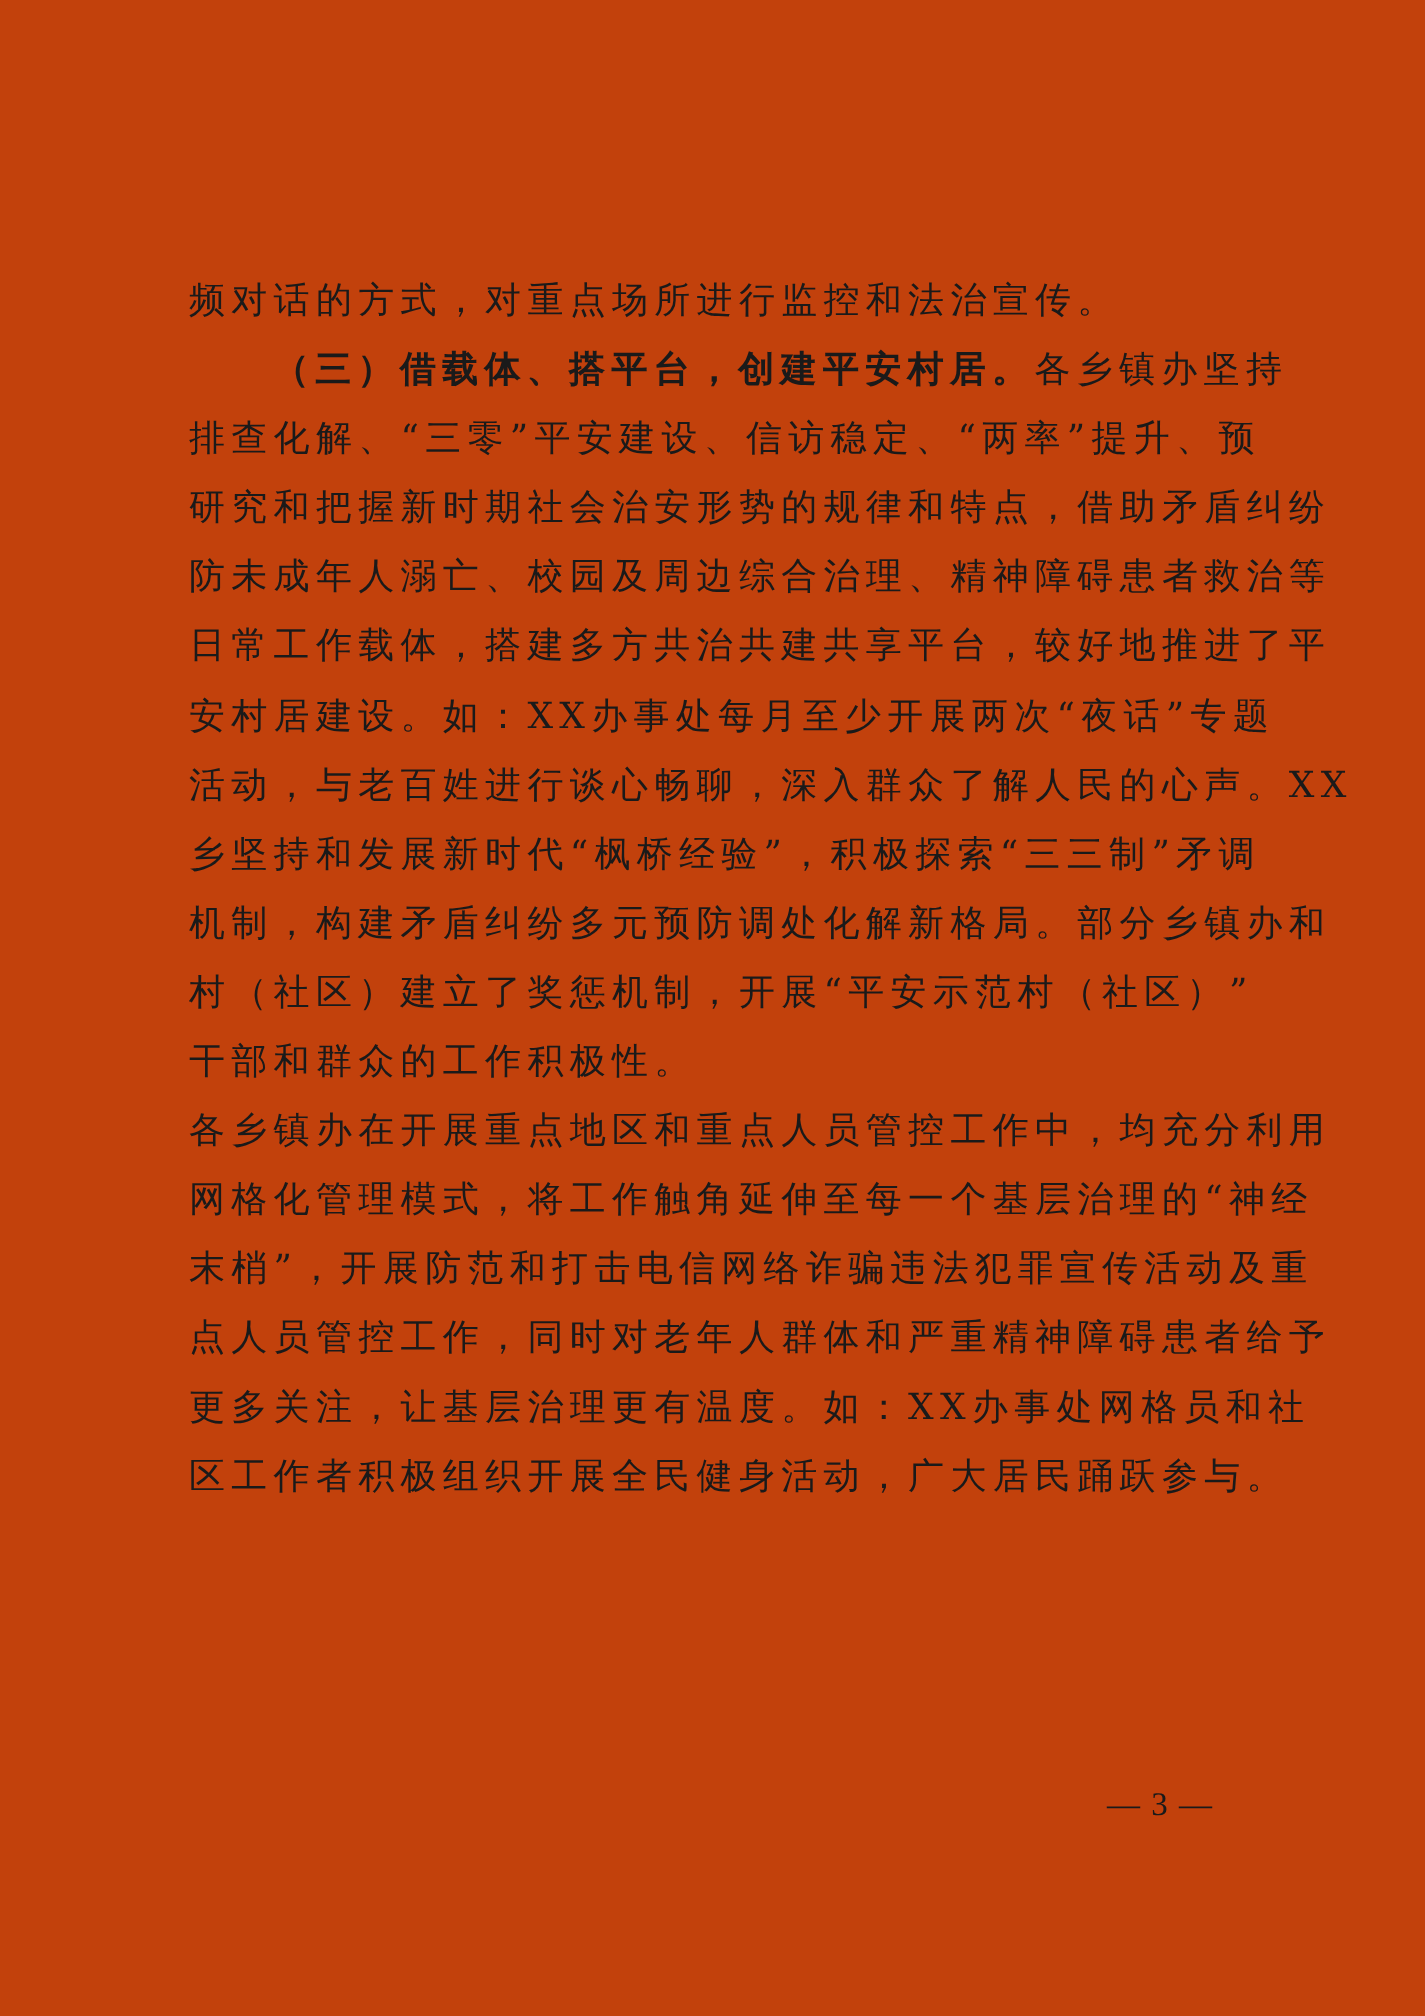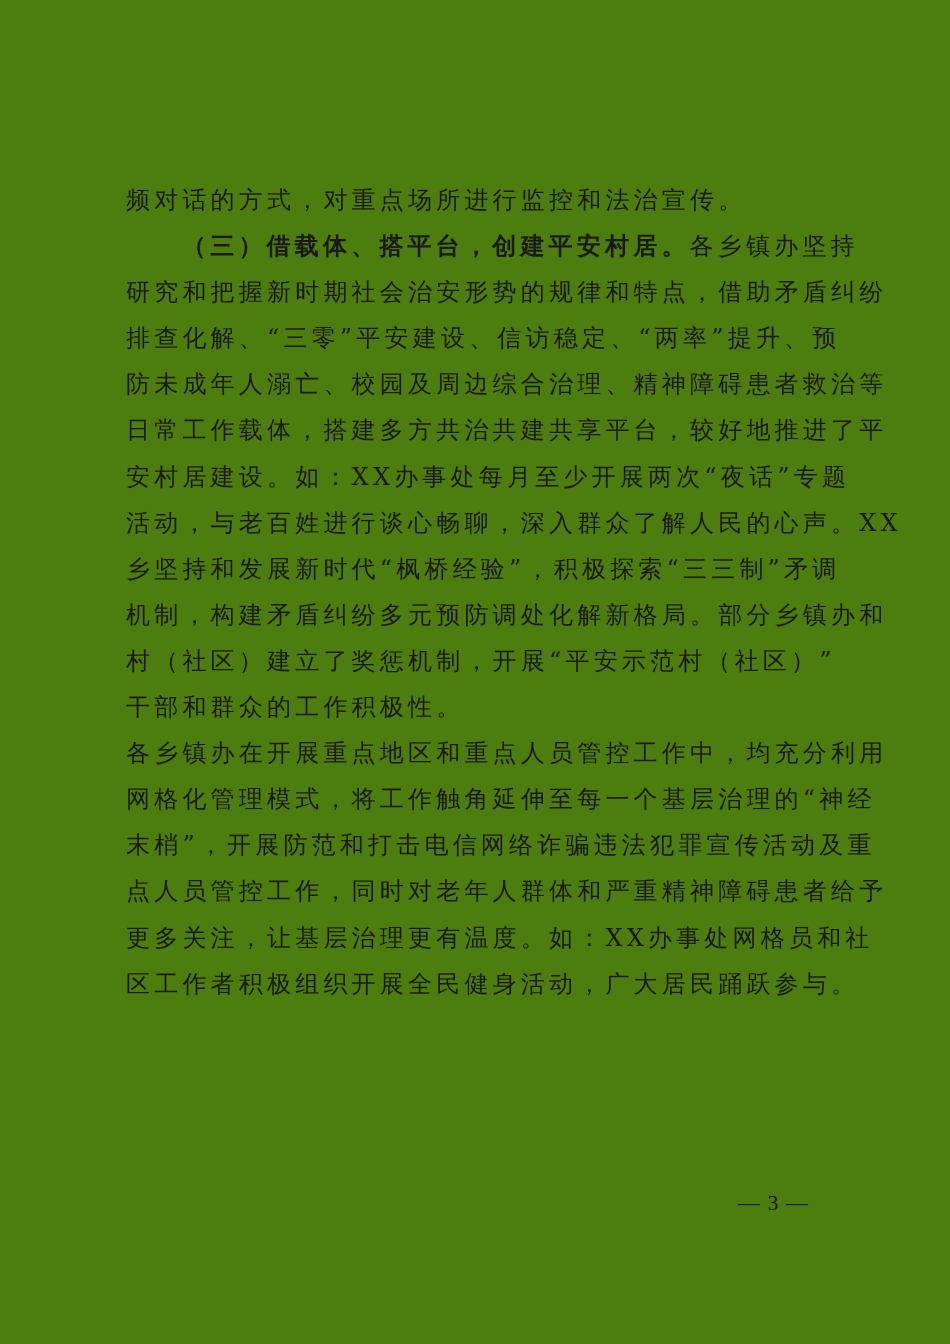--- a/index.html
+++ b/index.html
@@ -1,18 +1,18 @@
 <!DOCTYPE html>
 <html><head>
 <meta charset="utf-8">
 <style>
   html, body { margin: 0; padding: 0; background: #ffffff; }
   body { width: 950px; height: 1344px; position: relative; overflow: hidden; }
   .page {
-    position: absolute; left: 0; top: 0; width: 950px; height: 1344px; background: #4d7c0f;
+    position: absolute; left: 0; top: 0; width: 950px; height: 1344px; background: #c2410c;
   }
   .body-text {
     position: absolute; left: 126px; top: 177px; width: 706px;
     font-family: "DejaVu Serif", "Liberation Serif", serif;
     font-size: 24px; line-height: 46.1px; color: #1a1a1a;
     letter-spacing: 4.2px;
     text-align: justify;
   }
   .line { display: block; white-space: nowrap; height: 46.1px; text-align-last: justify; text-align: justify; }
   .line.last { text-align-last: left; }
@@ -24,22 +24,22 @@
     font-size: 22px; color: #1a1a1a; letter-spacing: 1px;
   }
 </style>
 </head>
 <body>
 
 <div class="page">
   <div class="body-text">
     <span class="line last">频对话的方式，对重点场所进行监控和法治宣传。</span>
     <span class="line indent"><span class="heading">（三）借载体、搭平台，创建平安村居。</span><span>各乡镇办坚持</span></span>
+    <span class="line">排查化解、“三零”平安建设、信访稳定、“两率”提升、预</span>
     <span class="line">研究和把握新时期社会治安形势的规律和特点，借助矛盾纠纷</span>
-    <span class="line">排查化解、“三零”平安建设、信访稳定、“两率”提升、预</span>
     <span class="line">防未成年人溺亡、校园及周边综合治理、精神障碍患者救治等</span>
     <span class="line">日常工作载体，搭建多方共治共建共享平台，较好地推进了平</span>
     <span class="line">安村居建设。如：XX办事处每月至少开展两次“夜话”专题</span>
     <span class="line">活动，与老百姓进行谈心畅聊，深入群众了解人民的心声。XX</span>
     <span class="line">乡坚持和发展新时代“枫桥经验”，积极探索“三三制”矛调</span>
     <span class="line">机制，构建矛盾纠纷多元预防调处化解新格局。部分乡镇办和</span>
     <span class="line">村（社区）建立了奖惩机制，开展“平安示范村（社区）”</span>
     <span class="line last">干部和群众的工作积极性。</span>
     <span class="line">各乡镇办在开展重点地区和重点人员管控工作中，均充分利用</span>
     <span class="line">网格化管理模式，将工作触角延伸至每一个基层治理的“神经</span>

